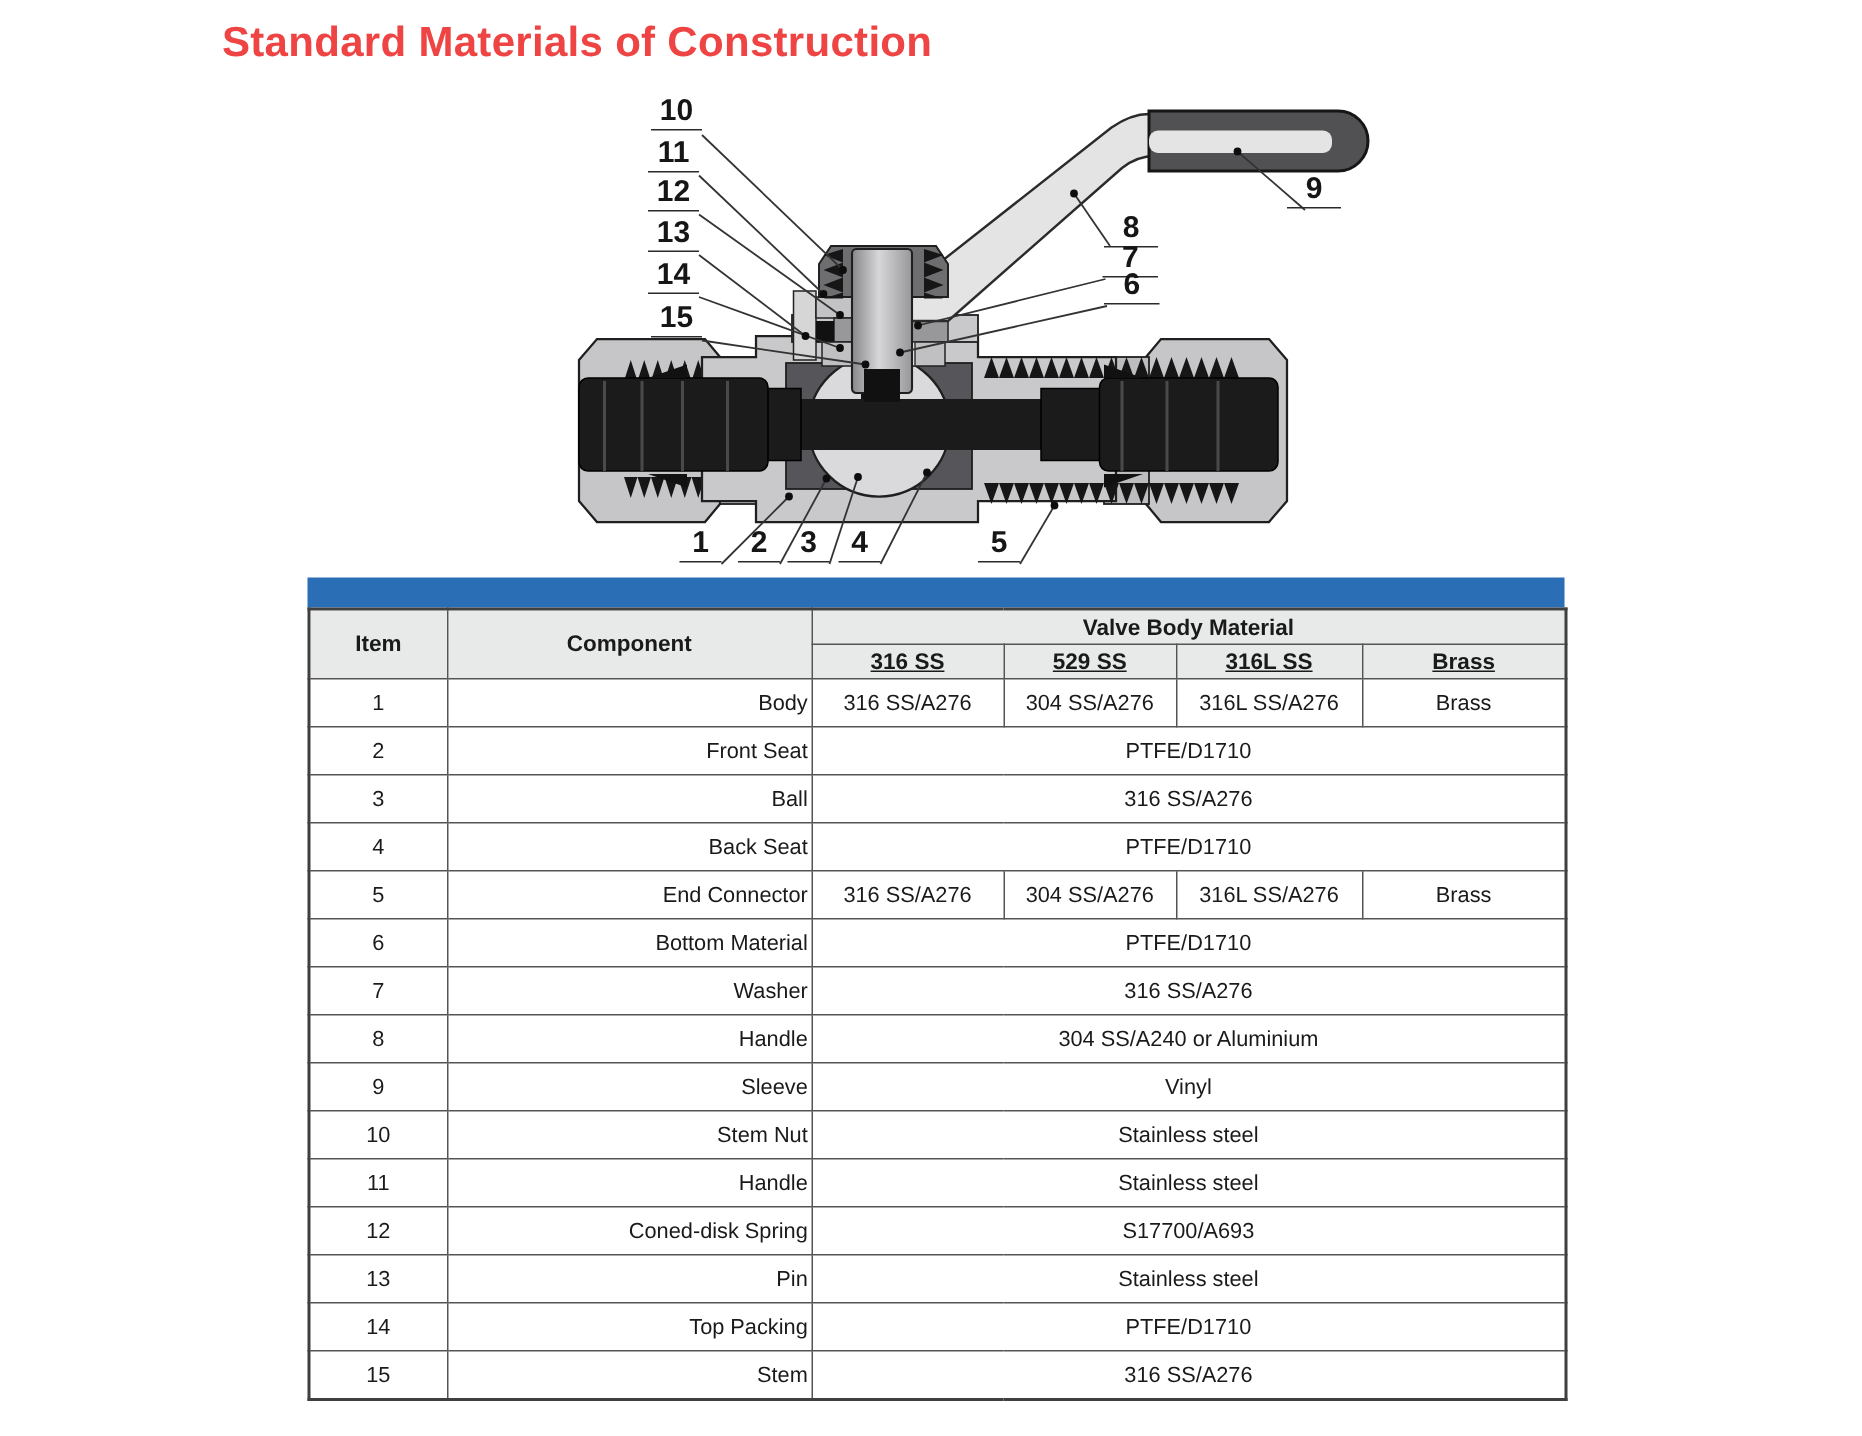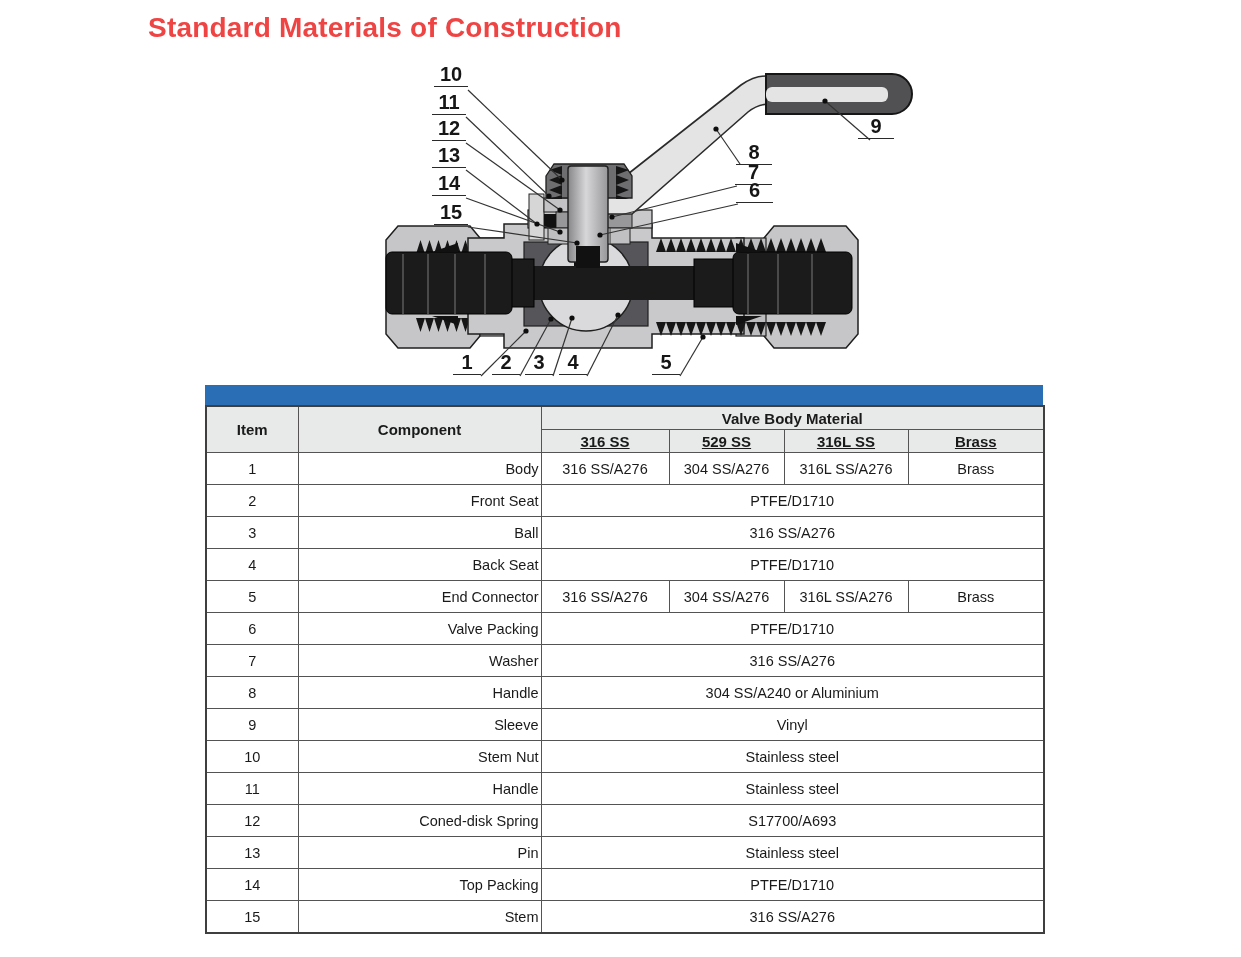--- a/index.html
+++ b/index.html
@@ -231,21 +231,21 @@
     <tr>
       <td class="c-item">5</td>
       <td class="c-comp">End Connector</td>
       <td class="c-val">316 SS/A276</td>
       <td class="c-val">304 SS/A276</td>
       <td class="c-val">316L SS/A276</td>
       <td class="c-val">Brass</td>
     </tr>
     <tr>
       <td class="c-item">6</td>
-      <td class="c-comp">Valve Packing</td>
+      <td class="c-comp">Bottom Material</td>
       <td class="c-val" colspan="4">PTFE/D1710</td>
     </tr>
     <tr>
       <td class="c-item">7</td>
       <td class="c-comp">Washer</td>
       <td class="c-val" colspan="4">316 SS/A276</td>
     </tr>
     <tr>
       <td class="c-item">8</td>
       <td class="c-comp">Handle</td>

